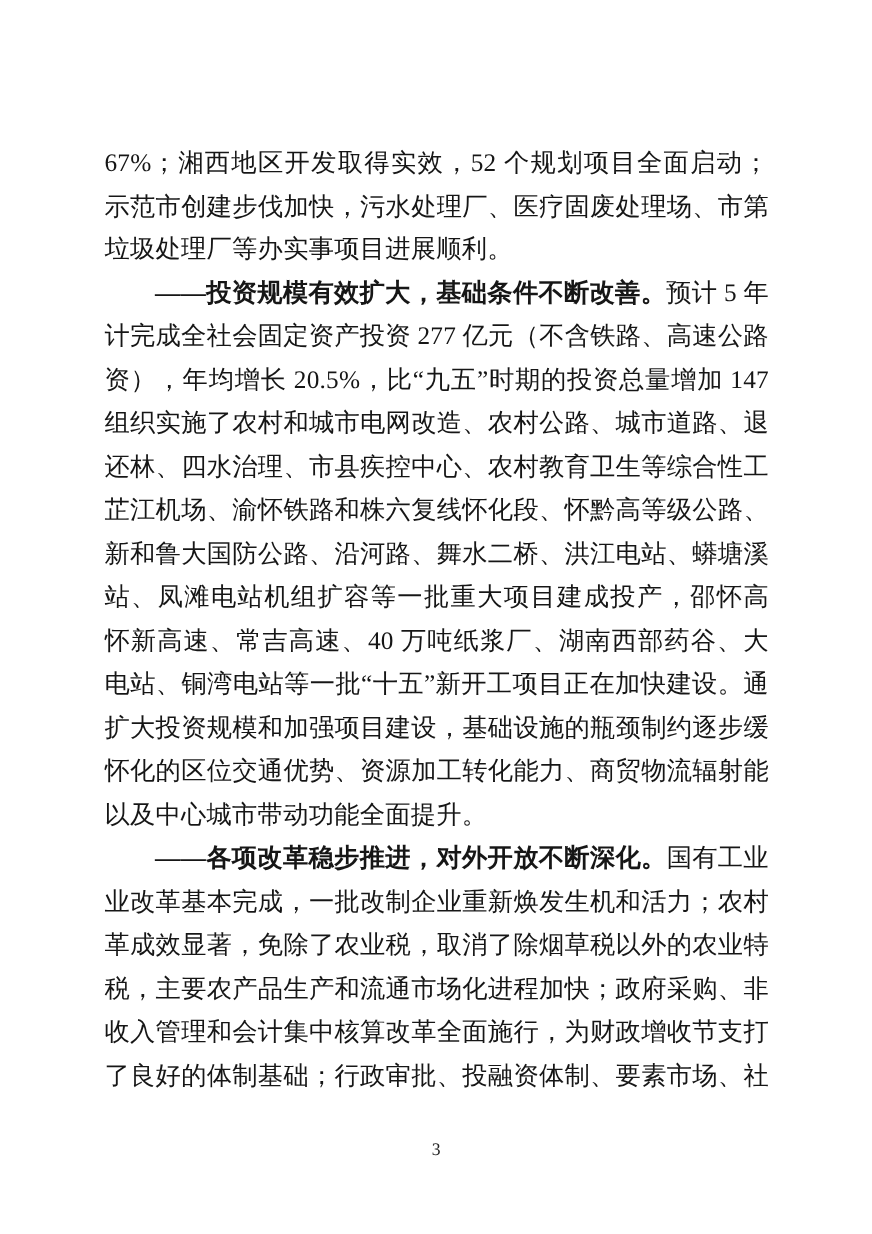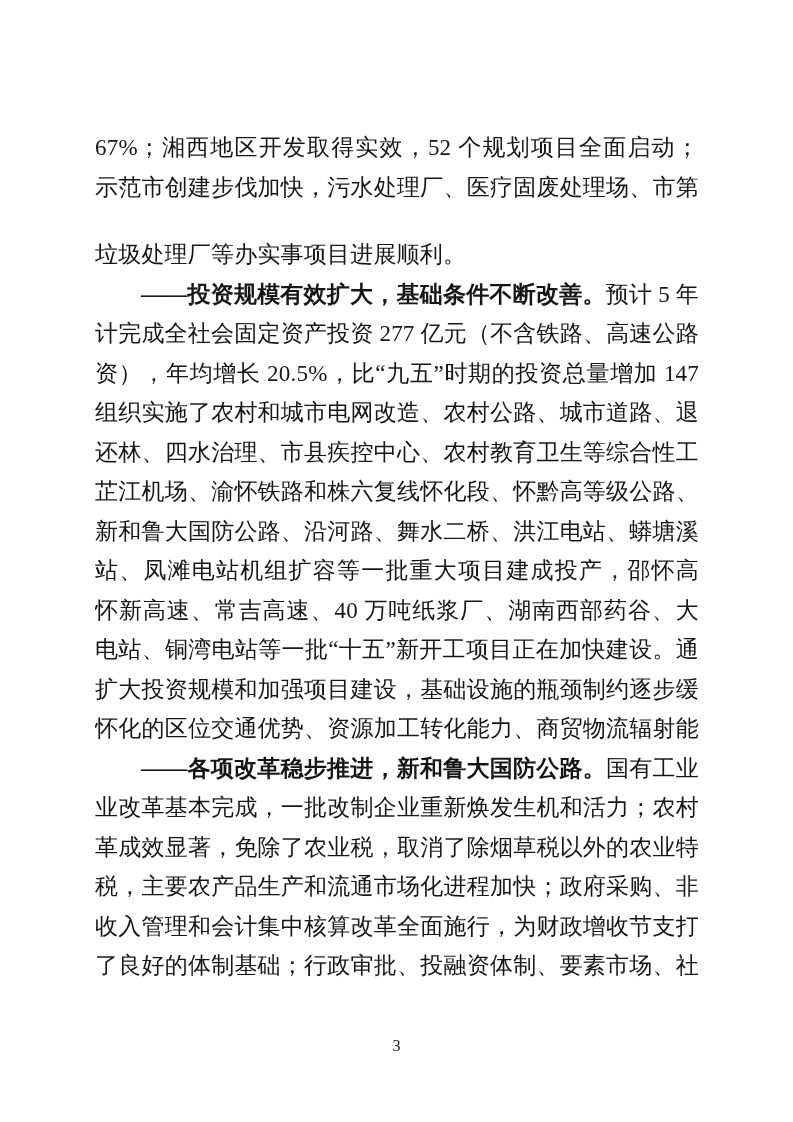--- a/index.html
+++ b/index.html
@@ -27,21 +27,20 @@
   .line {
     height: 39.5px;
     overflow: hidden;
     text-align: justify;
     text-align-last: justify;
     white-space: normal;
     letter-spacing: 0.2px;
   }
   .line.end {
     text-align-last: left;
-    margin-top: 28px;
   }
   .line.indent {
     padding-left: 46px;
   }
   .bold {
     font-weight: 700;
     margin-top: 44px;
   }
   .footer {
     position: absolute;
@@ -70,22 +69,23 @@
     <div class="line"><span>资），年均增长 20.5%，比“九五”时期的投资总量增加 147 亿元。</span></div>
     <div class="line"><span>组织实施了农村和城市电网改造、农村公路、城市道路、退耕</span></div>
     <div class="line"><span>还林、四水治理、市县疾控中心、农村教育卫生等综合性工程，</span></div>
     <div class="line"><span>芷江机场、渝怀铁路和株六复线怀化段、怀黔高等级公路、怀</span></div>
     <div class="line"><span>新和鲁大国防公路、沿河路、舞水二桥、洪江电站、蟒塘溪电</span></div>
     <div class="line"><span>站、凤滩电站机组扩容等一批重大项目建成投产，邵怀高速、</span></div>
     <div class="line"><span>怀新高速、常吉高速、40 万吨纸浆厂、湖南西部药谷、大伏潭</span></div>
     <div class="line"><span>电站、铜湾电站等一批“十五”新开工项目正在加快建设。通过</span></div>
     <div class="line"><span>扩大投资规模和加强项目建设，基础设施的瓶颈制约逐步缓解，</span></div>
     <div class="line"><span>怀化的区位交通优势、资源加工转化能力、商贸物流辐射能力</span></div>
+    <div class="line end"><span>以及中心城市带动功能全面提升。</span></div>
 
-    <div class="line indent"><span class="bold">——各项改革稳步推进，新和鲁大国防公路。</span><span>国有工业企</span></div>
+    <div class="line indent"><span class="bold">——各项改革稳步推进，对外开放不断深化。</span><span>国有工业企</span></div>
     <div class="line"><span>业改革基本完成，一批改制企业重新焕发生机和活力；农村改</span></div>
     <div class="line"><span>革成效显著，免除了农业税，取消了除烟草税以外的农业特产</span></div>
     <div class="line"><span>税，主要农产品生产和流通市场化进程加快；政府采购、非税</span></div>
     <div class="line"><span>收入管理和会计集中核算改革全面施行，为财政增收节支打下</span></div>
     <div class="line"><span>了良好的体制基础；行政审批、投融资体制、要素市场、社会</span></div>
 
   </div>
 
   <div class="footer">3</div>
 

